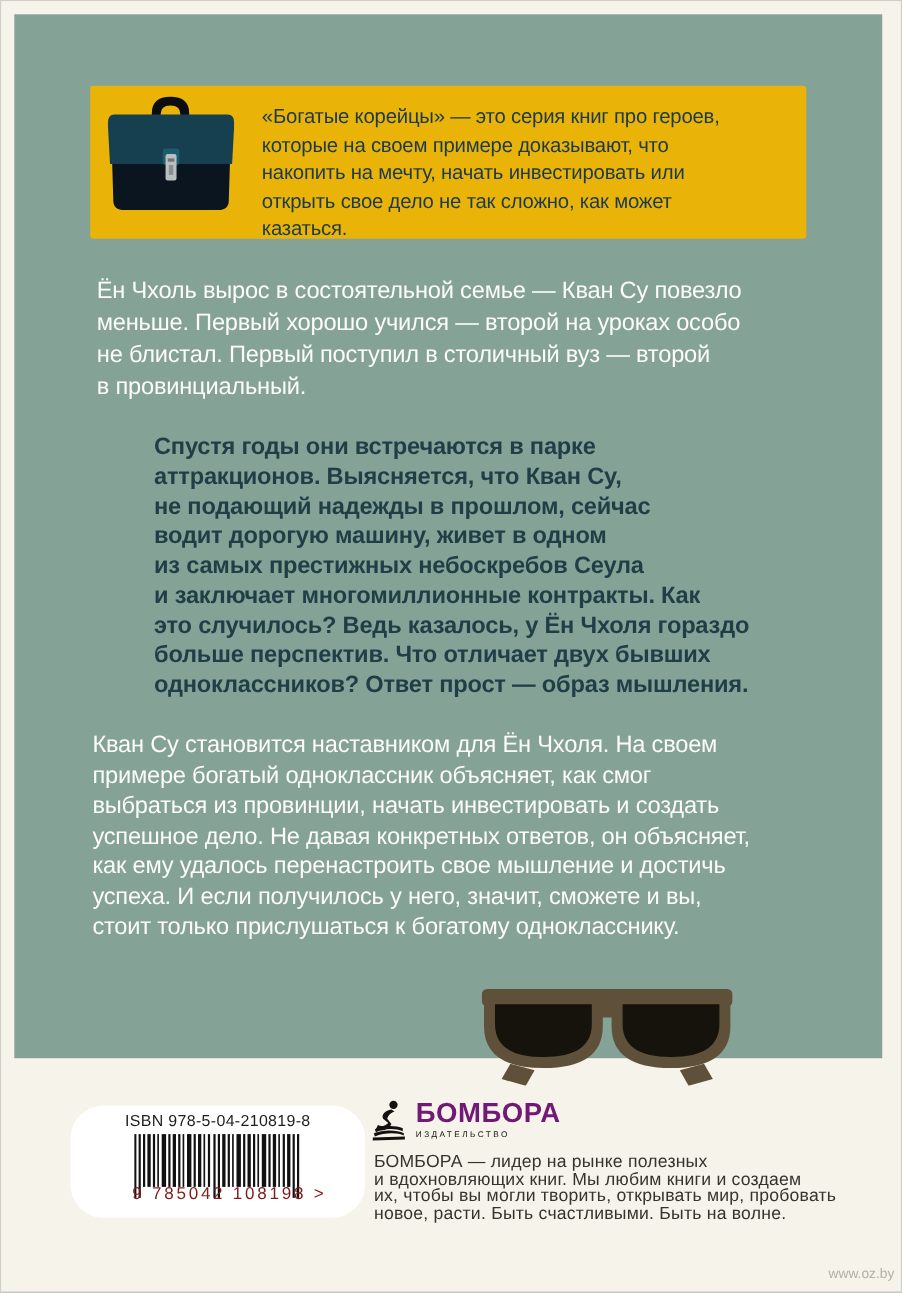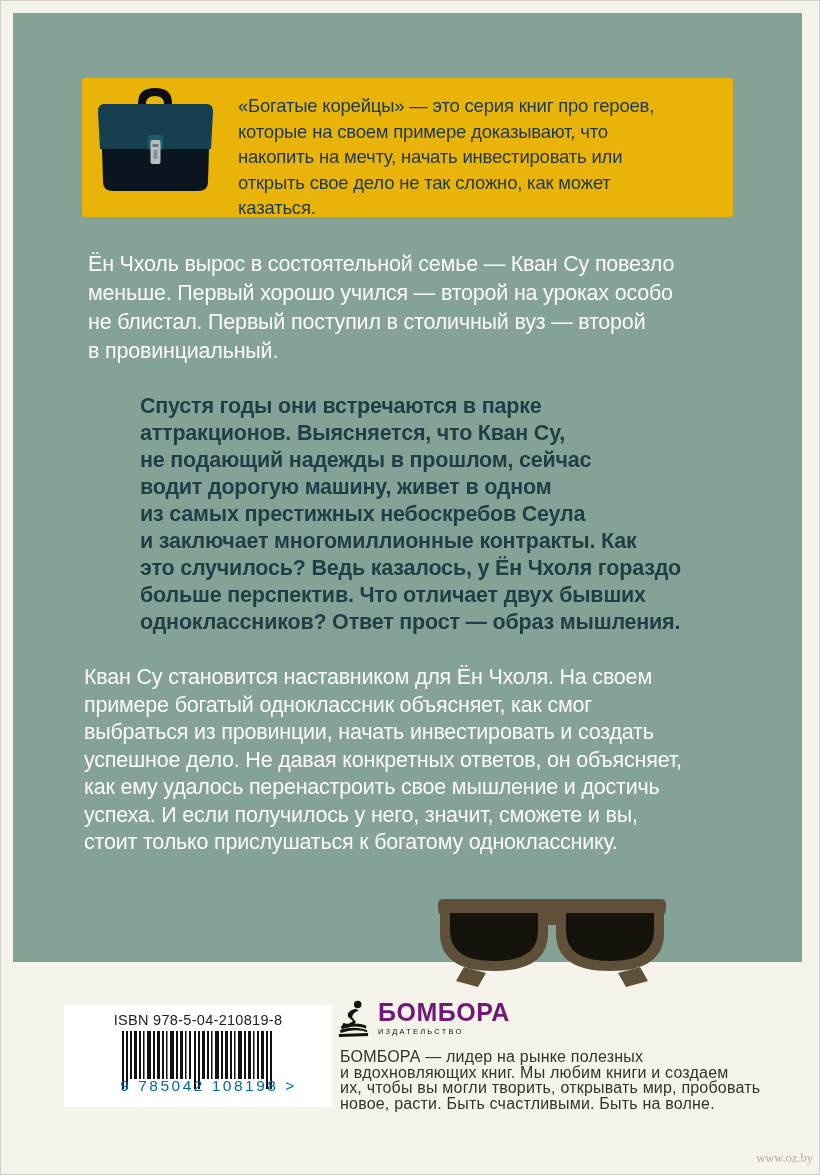--- a/index.html
+++ b/index.html
@@ -55,33 +55,34 @@
   }
   .p3 { left: 84px; top: 664px; line-height: 27.5px; }
   .sunglasses { position: absolute; left: 438px; top: 893px; }
 
   .barcode-box {
     position: absolute;
     left: 64px; top: 1005px;
     width: 268px; height: 102px;
     background: #ffffff;
     text-align: center;
+    border-radius: 30px;
   }
   .isbn-label {
     margin-top: 7px;
     font-size: 14.5px;
     letter-spacing: 0.3px;
     color: #1e1e1c;
   }
   .barcode-bars { display: block; margin: 3px auto 0 auto; }
   .barcode-digits {
     margin-top: -12px;
     font-size: 15.5px;
     letter-spacing: 2.5px;
-    color: #0369a1;
+    color: #7f1d1d;
     background: transparent;
     padding-left: 21px;
   }
 
   .publisher-logo {
     position: absolute;
     left: 337px; top: 998px;
     display: flex;
     align-items: flex-start;
   }
@@ -105,21 +106,21 @@
     position: absolute;
     left: 340px; top: 1049px;
     font-size: 16px; line-height: 15.5px;
     letter-spacing: 0.2px;
     color: #35332e;
     white-space: pre-line;
   }
   .watermark {
     position: absolute;
     right: 7px; top: 1151px;
-    font-family: Liberation Serif, serif;
+    font-family: Liberation Sans, sans-serif;
     font-size: 12.5px;
     color: #b4b0a4;
   }
 </style>
 </head>
 <body>
 
 <div class="green-bg"></div>
 
 <div class="series-box">

